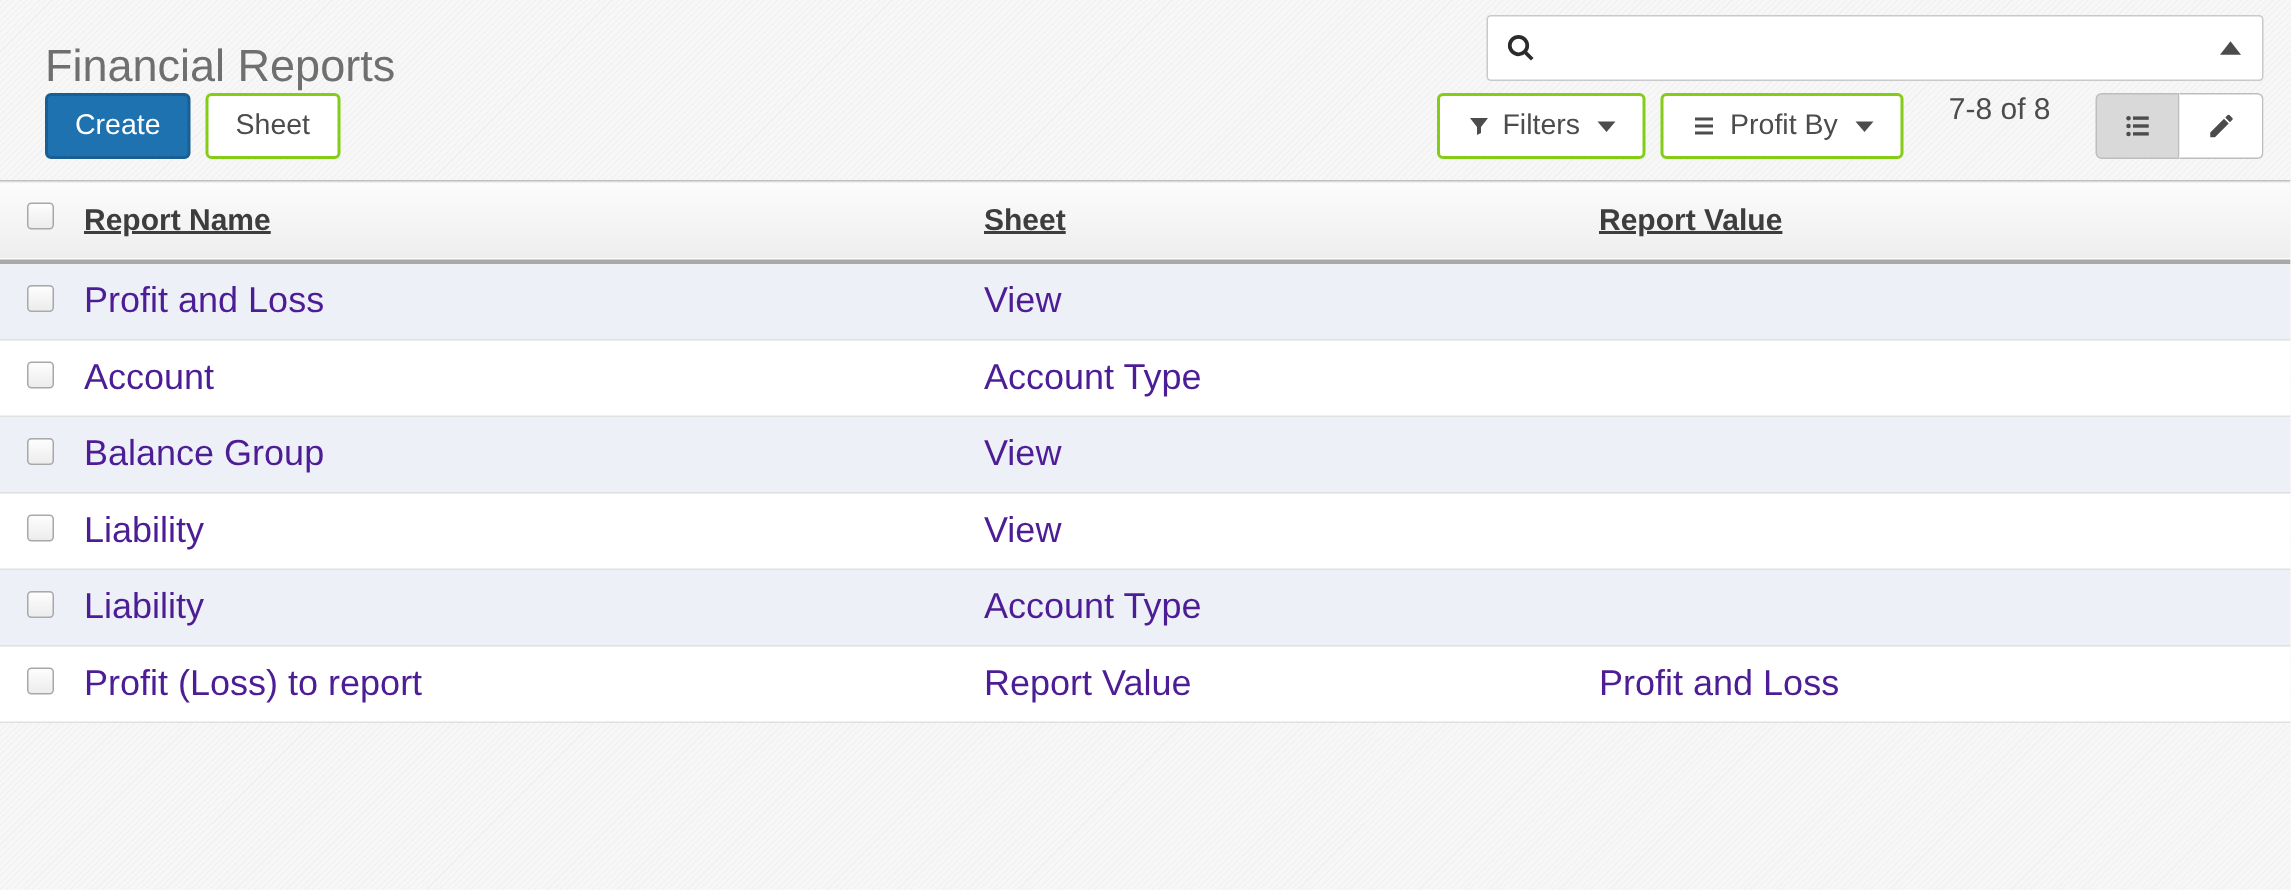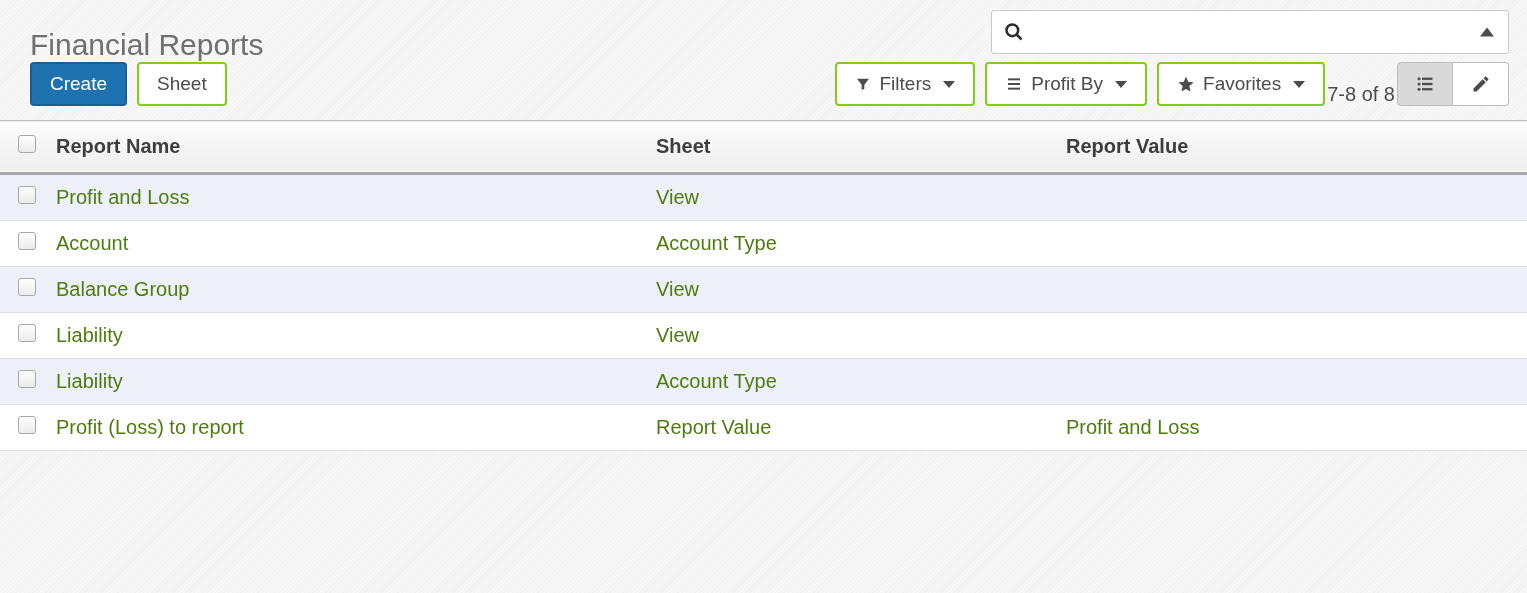--- a/index.html
+++ b/index.html
@@ -50,21 +50,21 @@
     border-bottom: 9px solid #4c4c4c;
   }
   .actionbar {
     display: flex;
     align-items: center;
     padding: 0 18px 14px 30px;
     gap: 10px;
     justify-content: space-between;
   }
   .left-actions { display: flex; gap: 10px; }
-  .right-actions { display: flex; align-items: flex-end; gap: 2px; }
+  .right-actions { display: flex; align-items: flex-start; gap: 30px; }
   .btn {
     height: 44px;
     border-radius: 4px;
     border: 2px solid #84cc16;
     background: #fff;
     color: #4c4c4c;
     padding: 16px 18px;
     font-size: 19px;
     display: inline-flex;
     align-items: center;
@@ -107,28 +107,29 @@
     background: linear-gradient(#fcfcfc, #eeeeee);
     border-top: 1px solid #bfbfbf;
     border-bottom: 3px solid #a8a8a8;
   }
   th {
     text-align: left;
     font-weight: 700;
     font-size: 20px;
     color: #3d3d3d;
     padding: 14px 10px 14px 10px;
+    text-decoration: underline;
   }
   th.check-col, td.check-col { width: 40px; padding-left: 18px; }
   tbody tr { border-bottom: 1px solid #e0e0e0; }
   tbody tr:nth-child(odd) { background: #eef0f7; }
   tbody tr:nth-child(even) { background: #ffffff; }
   td {
-    font-size: 20px;
-    color: #4d7c0f;
+    font-size: 24px;
+    color: #4c1d95;
     padding: 11px 10px;
   }
   .checkbox {
     width: 18px; height: 18px;
     border: 1px solid #a8a8a8;
     border-radius: 3px;
     background: linear-gradient(#fdfdfd, #ececec);
     display: inline-block;
   }
   .col-name { width: 600px; }
@@ -174,29 +175,20 @@
           <span>
             <svg width="18" height="16" viewBox="0 0 24 24" stroke="#4c4c4c" stroke-width="3">
                 <line x1="3" y1="5" x2="21" y2="5"></line>
                 <line x1="3" y1="12" x2="21" y2="12"></line>
                 <line x1="3" y1="19" x2="21" y2="19"></line>
               </svg>
           </span>
           <span>Profit By</span>
           <span class="caret-down"></span>
         </button>
-        <button class="btn">
-          <span>
-            <svg width="18" height="18" viewBox="0 0 24 24" fill="#4c4c4c">
-                <path d="M12 2l2.9 6.9L22 10l-5.5 4.8L18 22l-6-3.5L6 22l1.5-7.2L2 10l7.1-1.1z"></path>
-              </svg>
-          </span>
-          <span>Favorites</span>
-          <span class="caret-down"></span>
-        </button>
       </div>
       <span class="pager-text">7-8 of 8</span>
       <div class="view-switch">
         <div class="view-btn active">
           <span>
             <svg width="22" height="18" viewBox="0 0 24 24" fill="#4c4c4c">
               <circle cx="4" cy="5" r="2"></circle>
                 <rect x="8" y="3.5" width="14" height="3"></rect>
               <circle cx="4" cy="12" r="2"></circle>
                 <rect x="8" y="10.5" width="14" height="3"></rect>

